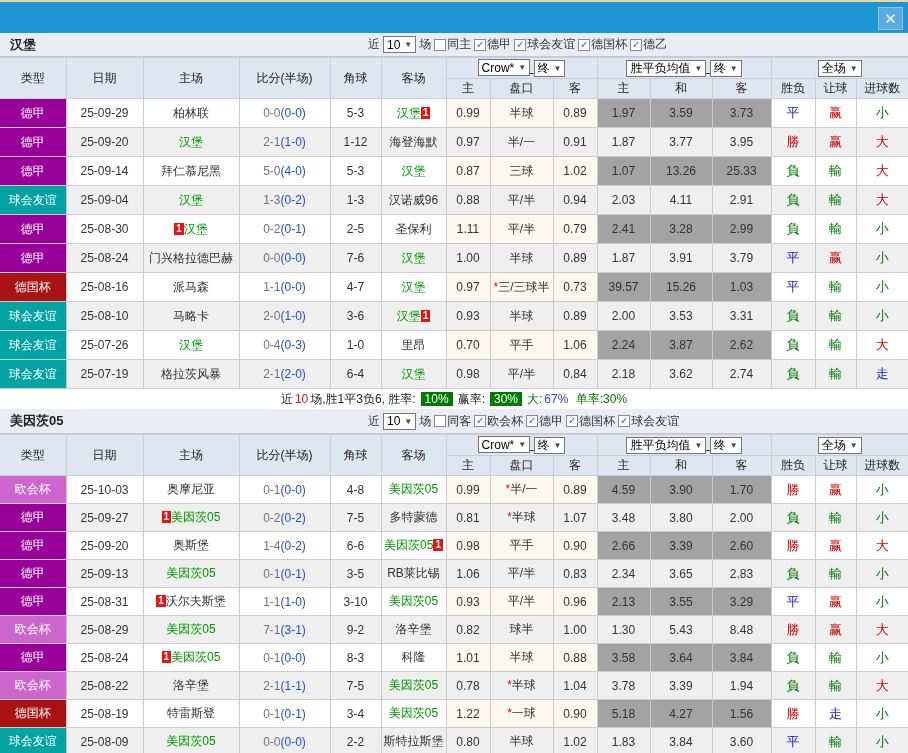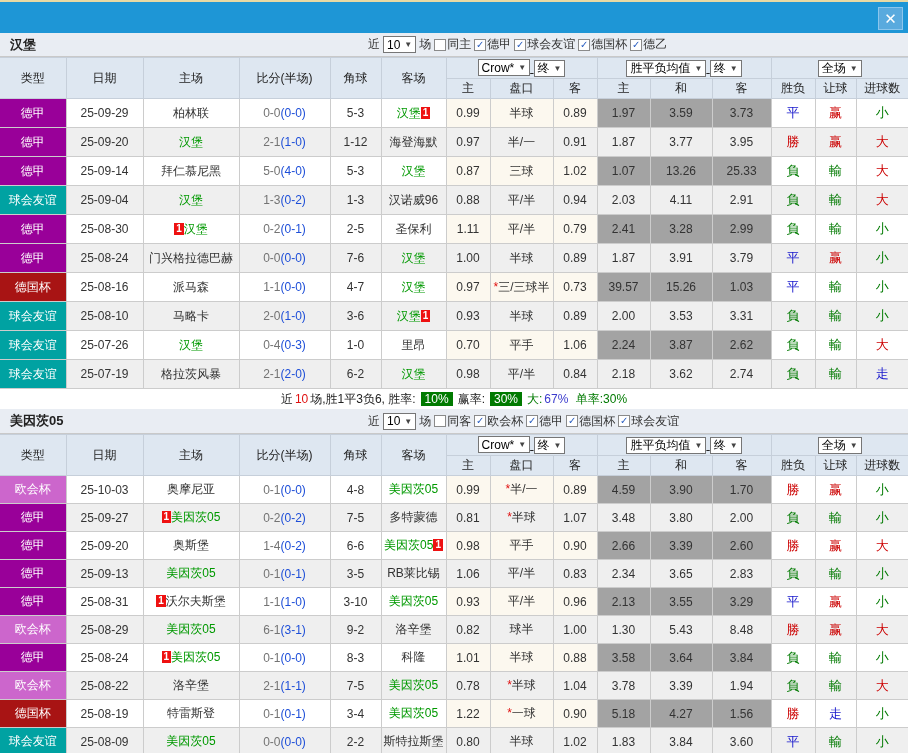--- a/index.html
+++ b/index.html
@@ -329,21 +329,21 @@
             <td class="col-blue">2.62</td>
             <td class="res" style="color: rgb(0, 122, 0);">負</td>
             <td class="res" style="color: rgb(0, 122, 0);">輸</td>
             <td class="res" style="color: rgb(204, 0, 0);">大</td>
           </tr>
           <tr class="alt">
             <td class="type-cell" style="background: rgb(0, 162, 162);">球会友谊</td>
             <td>25-07-19</td>
             <td><span>格拉茨风暴</span></td>
             <td><span class="score">2-1</span><span class="half">(2-0)</span></td>
-            <td>6-2</td>
+            <td>6-4</td>
             <td><span class="team-green">汉堡</span></td>
             <td class="col-cream">0.98</td>
             <td class="col-cream">平/半</td>
             <td class="col-cream">0.84</td>
             <td class="col-blue">2.18</td>
             <td class="col-blue">3.62</td>
             <td class="col-blue">2.74</td>
             <td class="res" style="color: rgb(0, 122, 0);">負</td>
             <td class="res" style="color: rgb(0, 122, 0);">輸</td>
             <td class="res" style="color: rgb(21, 21, 204);">走</td>
@@ -524,21 +524,21 @@
             <td class="col-blue">3.55</td>
             <td class="col-blue">3.29</td>
             <td class="res" style="color: rgb(21, 21, 204);">平</td>
             <td class="res" style="color: rgb(204, 0, 0);">赢</td>
             <td class="res" style="color: rgb(0, 122, 0);">小</td>
           </tr>
           <tr class="alt">
             <td class="type-cell" style="background: rgb(204, 102, 204);">欧会杯</td>
             <td>25-08-29</td>
             <td><span class="team-green">美因茨05</span></td>
-            <td><span class="score">6-1</span><span class="half">(3-1)</span></td>
+            <td><span class="score">7-1</span><span class="half">(3-1)</span></td>
             <td>9-2</td>
             <td><span>洛辛堡</span></td>
             <td class="col-cream">0.82</td>
             <td class="col-cream">球半</td>
             <td class="col-cream">1.00</td>
             <td class="col-blue">1.30</td>
             <td class="col-blue">5.43</td>
             <td class="col-blue">8.48</td>
             <td class="res" style="color: rgb(204, 0, 0);">勝</td>
             <td class="res" style="color: rgb(204, 0, 0);">赢</td>

